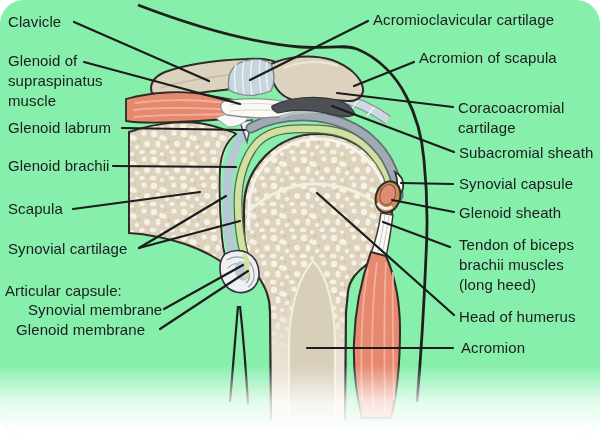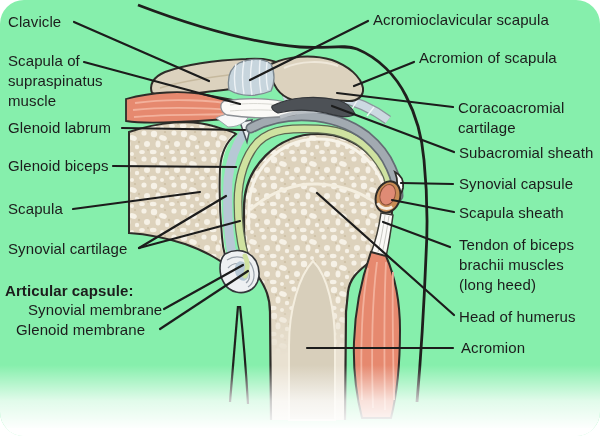--- a/index.html
+++ b/index.html
@@ -1,21 +1,21 @@
 <!DOCTYPE html>
 <html><head>
 <meta charset="utf-8">
 <style>
   html,body{margin:0;padding:0;background:#fff;}
   .figure{position:relative;width:600px;height:436px;background:#86efac;overflow:hidden;
           font-family:"Liberation Sans", sans-serif;border-radius:24px;}
   .figure svg{position:absolute;left:0;top:0;}
   .lbl{position:absolute;font:15px/20px "Liberation Sans", sans-serif;color:#1c1c1c;
        white-space:pre-line;letter-spacing:0.1px;}
-  .lbl.bold{font-weight:bold;}
+  .lbl.bold{font-weight:normal;}
 </style>
 </head>
 <body>
 
 <div class="figure">
 
 <svg width="600" height="436" viewBox="0 0 600 436">
   <defs>
     <pattern id="trab" width="30" height="26" patternUnits="userSpaceOnUse">
       <rect width="30" height="26" fill="#ddd2bc"></rect>
@@ -166,40 +166,40 @@
     <line x1="453" y1="184" x2="401" y2="183"></line>
     <line x1="454" y1="212" x2="392" y2="200"></line>
     <line x1="450" y1="247" x2="383" y2="222"></line>
     <line x1="454" y1="315" x2="317" y2="193"></line>
     <line x1="453" y1="348" x2="307" y2="348"></line>
   </g>
 </svg>
 
 <div>
   <div class="lbl" style="left:8px;top:12px">Clavicle</div>
-  <div class="lbl" style="left:8px;top:51px">Scapula of
+  <div class="lbl" style="left:8px;top:51px">Glenoid of
 supraspinatus
 muscle</div>
   <div class="lbl" style="left:8px;top:118px">Glenoid labrum</div>
-  <div class="lbl" style="left:8px;top:156px">Glenoid biceps</div>
+  <div class="lbl" style="left:8px;top:156px">Glenoid brachii</div>
   <div class="lbl" style="left:8px;top:199px">Scapula</div>
   <div class="lbl" style="left:8px;top:239px">Synovial cartilage</div>
   <div class="lbl bold" style="left:5px;top:281px">Articular capsule:</div>
   <div class="lbl" style="left:28px;top:300px">Synovial membrane</div>
   <div class="lbl" style="left:16px;top:320px">Glenoid membrane</div>
 </div>
 
 <div>
-  <div class="lbl" style="left:373px;top:10px">Acromioclavicular scapula</div>
+  <div class="lbl" style="left:373px;top:10px">Acromioclavicular cartilage</div>
   <div class="lbl" style="left:419px;top:48px">Acromion of scapula</div>
   <div class="lbl" style="left:458px;top:98px">Coracoacromial
 cartilage</div>
   <div class="lbl" style="left:459px;top:143px">Subacromial sheath</div>
   <div class="lbl" style="left:459px;top:174px">Synovial capsule</div>
-  <div class="lbl" style="left:459px;top:203px">Scapula sheath</div>
+  <div class="lbl" style="left:459px;top:203px">Glenoid sheath</div>
   <div class="lbl" style="left:459px;top:235px">Tendon of biceps
 brachii muscles
 (long heed)</div>
   <div class="lbl" style="left:459px;top:307px">Head of humerus</div>
   <div class="lbl" style="left:461px;top:338px">Acromion</div>
 </div>
 
 </div>
 
 </body></html>

